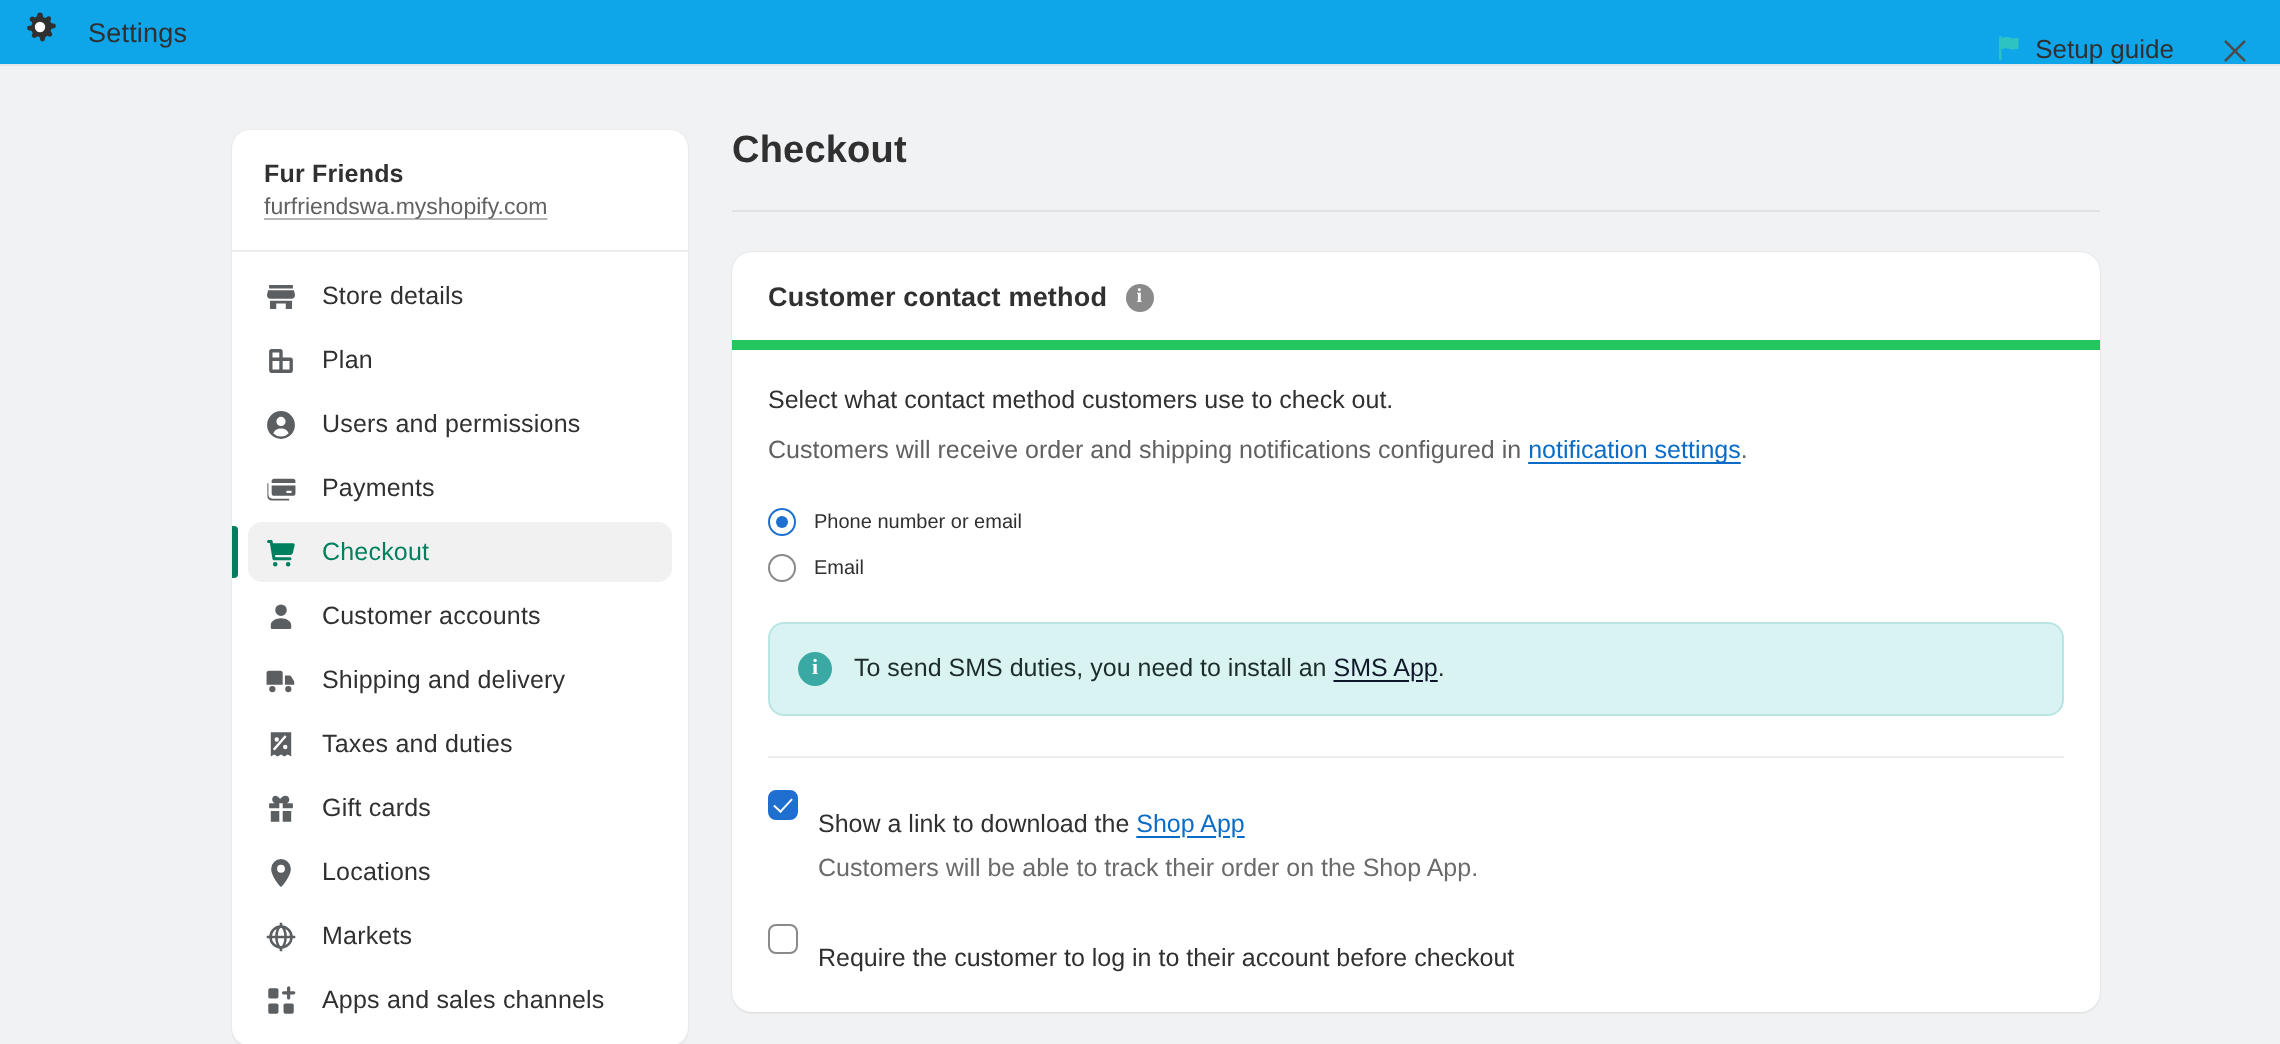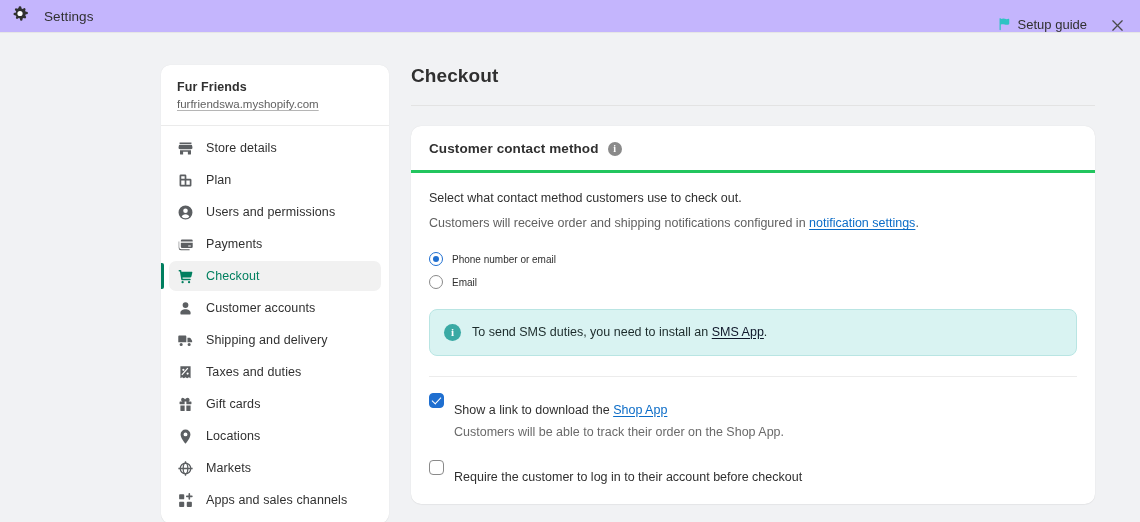--- a/index.html
+++ b/index.html
@@ -6,37 +6,37 @@
   html, body {
     width: 1140px; height: 522px;
     font-family: "Liberation Sans", sans-serif;
     background: #f1f2f4;
     overflow: hidden;
     -webkit-font-smoothing: antialiased;
   }
 
   
   .topbar {
-    height: 33px; background: #c4b5fd;
+    height: 33px; background: #0ea5e9;
     display: flex; align-items: center;
     padding: 0 14px 0 10px;
     border-bottom: 1px solid #e6e6e6;
     position: relative;
   }
   .topbar-left { display: flex; align-items: center; gap: 14px; }
   .gear-icon { width: 20px; height: 20px; display: block; color: #303030; }
   .topbar-title { font-size: 13.5px; color: #303030; font-weight: 400; letter-spacing: .1px; }
   .topbar-right { margin-left: auto; display: flex; align-items: flex-start; gap: 22px; margin-top: 18px; }
   .setup-guide { display: flex; align-items: center; gap: 7px; cursor: pointer; }
   .flag-icon { width: 14px; height: 14px; display: block; color: #2ec3c3; }
   .setup-label { font-size: 13px; color: #303030; }
   .close-icon { width: 17px; height: 17px; display: block; color: #4a4a4a; cursor: pointer; }
 
   
-  .page { display: flex; padding: 32px 0 0 116px; gap: 22px; height: 440px; justify-content: center; }
+  .page { display: flex; padding: 32px 0 0 116px; gap: 22px; height: 440px; }
 
   
   .sidebar {
     width: 228px; background: #ffffff;
     border-radius: 9px;
     box-shadow: 0 1px 1px rgba(0,0,0,.04), 0 0 1px rgba(0,0,0,.10);
     padding-bottom: 6px;
     align-self: flex-start;
     max-height: 458px; overflow: hidden;
   }
@@ -69,21 +69,21 @@
   .main-header { padding: 0 0 18px 0; border-bottom: 1px solid #e3e3e3; }
   .page-title { font-size: 19px; font-weight: 700; color: #303030; letter-spacing: .1px; }
 
   .card {
     background: #fff; border-radius: 10px; margin-top: 20px;
     box-shadow: 0 1px 1px rgba(0,0,0,.04), 0 0 1px rgba(0,0,0,.12);
     overflow: hidden;
   }
   .card-head {
     padding: 15px 18px 14px 18px;
-    border-bottom: 3px solid #22c55e;
+    border-bottom: 5px solid #22c55e;
     display: flex; align-items: center; gap: 9px;
   }
   .card-title { font-size: 13.5px; font-weight: 700; color: #303030; letter-spacing: .1px; }
   .info-badge {
     width: 14px; height: 14px; border-radius: 50%;
     background: #8a8a8a; color: #fff; font-size: 10px; font-weight: 700;
     display: flex; align-items: center; justify-content: center;
     font-family: "Liberation Serif", serif; line-height: 1; cursor: pointer;
   }
   .card-body { padding: 16px 18px 4px 18px; }

